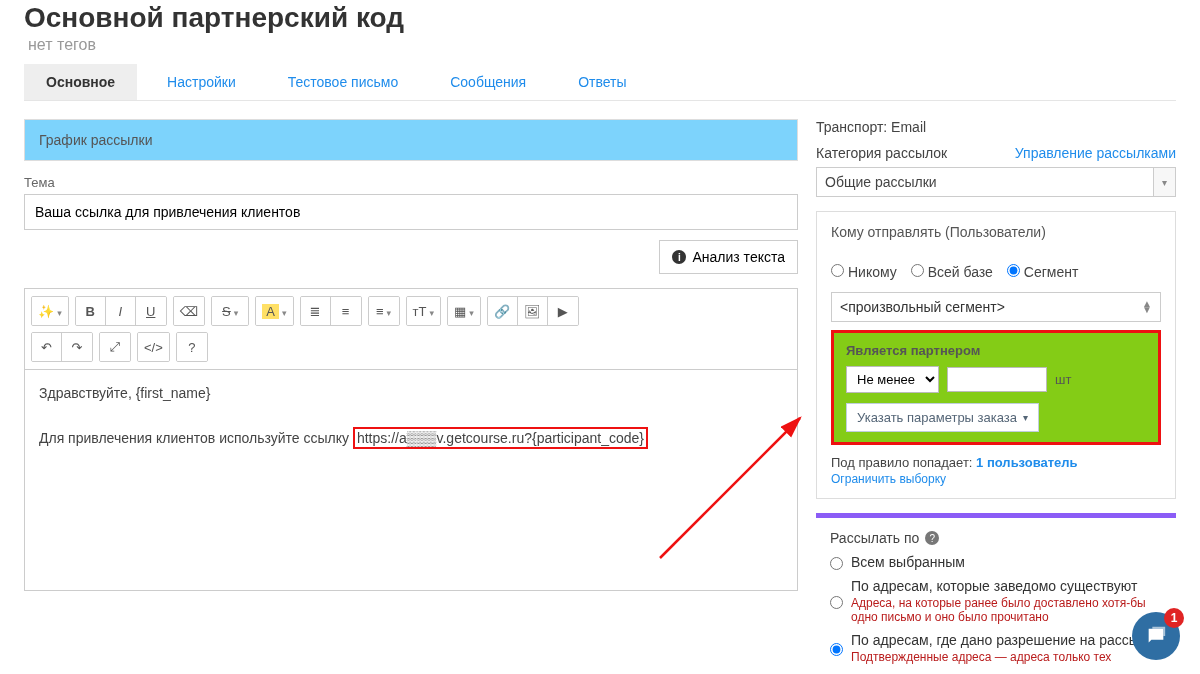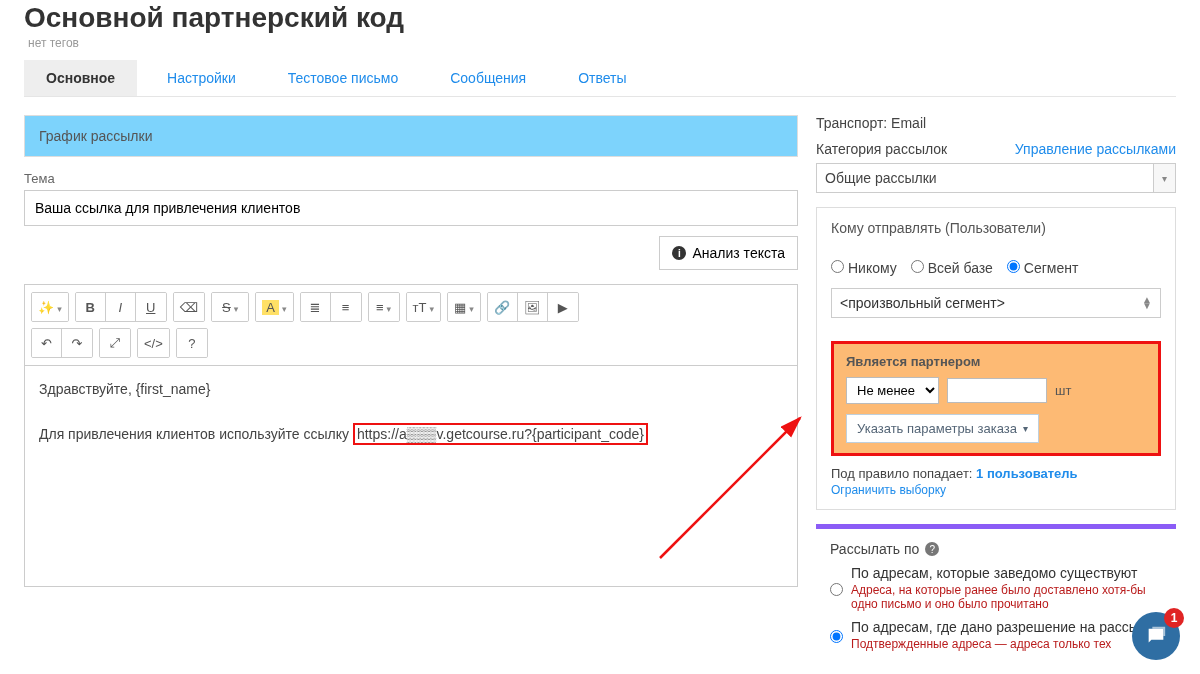--- a/index.html
+++ b/index.html
@@ -1,21 +1,21 @@
 <!DOCTYPE html>
 <html><head>
 <meta charset="utf-8">
 <style>
   * { box-sizing: border-box; margin: 0; padding: 0; }
   body { font-family: -apple-system, BlinkMacSystemFont, "Segoe UI", Helvetica, Arial, sans-serif; font-size: 14px; color: #333; background: #fff; width: 1200px; height: 674px; overflow: hidden; position: relative; }
   a { color: #1f8ceb; text-decoration: none; }
 
   .wrap { padding: 0 24px; }
   h1.page-title { font-size: 28px; font-weight: 700; margin-top: 2px; }
-  .tags { font-size: 12px; color: #999; margin: 2px 4px 10px; }
+  .tags { font-size: 16px; color: #999; margin: 2px 4px 10px; }
 
   .tabs { display: flex; border-bottom: 1px solid #e5e5e5; gap: 8px; }
   .tab { padding: 10px 22px; font-size: 14px; color: #1f8ceb; cursor: pointer; }
   .tab.active { background: #eee; color: #333; font-weight: 600; }
 
   .cols { display: flex; gap: 18px; margin-top: 18px; }
   .main { flex: 1 1 auto; min-width: 0; }
   .side { width: 360px; flex: 0 0 360px; }
   .panel-header-only { padding: 12px 14px; font-size: 14px; color: #555; border: 1px solid #ddd; background:#7dd3fc; margin-bottom: 14px; }
 
@@ -49,21 +49,21 @@
   .select-caret { position: absolute; right: 1px; top: 1px; bottom: 1px; width: 22px; border-left:1px solid #ccc; display:flex; align-items:center; justify-content:center; pointer-events:none; font-size:10px; color:#888; background:#f7f7f7;}
 
   .side-panel { border: 1px solid #ddd; padding: 12px 14px; margin-bottom: 14px; position: relative; }
   .side-panel h4 { font-size: 14px; font-weight: 400; color: #555; margin-bottom: 24px; }
 
   .radios label { display: inline-flex; align-items: flex-start; gap: 4px; margin-right: 10px; font-size: 14px; cursor: pointer; color:#444; }
 
   .seg-select-wrap { margin-top: 12px; border: 1px solid #ccc; padding: 6px 8px; display:flex; justify-content:space-between; align-items:center; }
   .seg-select-wrap .updown { font-size: 10px; line-height: 6px; color: #888; }
 
-  .partner-box { margin-top: 23px; border: 3px solid #e11; padding: 10px 12px; background: #fdba74; }
+  .partner-box { margin-top: 8px; border: 3px solid #e11; padding: 10px 12px; background: #84cc16; }
   .partner-box .title { font-size: 13px; font-weight: 700; color: #555; margin-bottom: 8px; }
   .partner-row { display: flex; align-items: center; gap: 8px; margin-bottom: 10px; }
   .partner-sel { border:1px solid #bbb; background:#fff; padding:4px 6px; font-size:13px; }
   .partner-num { width: 100px; border:1px solid #bbb; padding:4px 6px; font-size:13px; }
   .unit { font-size: 13px; color:#555; }
   .order-params { display:inline-flex; align-items:center; gap:6px; border:1px solid #bfcfdc; background:#fff; padding:6px 10px; font-size:13px; color:#556677; }
 
   .rule-match { font-size: 13px; color:#444; margin-top: 10px; }
   .rule-match .link { font-weight: 700; }
   .limit { font-size: 12px; color:#1f8ceb; margin-top:2px; }
@@ -278,20 +278,26 @@
       </div>
 
       <div class="send-by">
         <div class="send-by-title">
           <span>Рассылать по</span>
           <span class="help-icon">?</span>
         </div>
         <div class="opt">
           <input type="radio" name="sendby" style="">
           <div>
+              <div class="lbl">Всем выбранным</div>
+            </div>
+        </div>
+        <div class="opt">
+          <input type="radio" name="sendby" style="">
+          <div>
             <div class="lbl">По адресам, которые заведомо существуют</div>
             <div class="desc">Адреса, на которые ранее было доставлено хотя-бы одно письмо и оно было прочитано</div>
           </div>
         </div>
         <div class="opt">
           <input type="radio" name="sendby" checked="" style="">
           <div>
             <div class="lbl">По адресам, где дано разрешение на рассылки</div>
             <div class="desc">Подтвержденные адреса — адреса только тех</div>
           </div>

